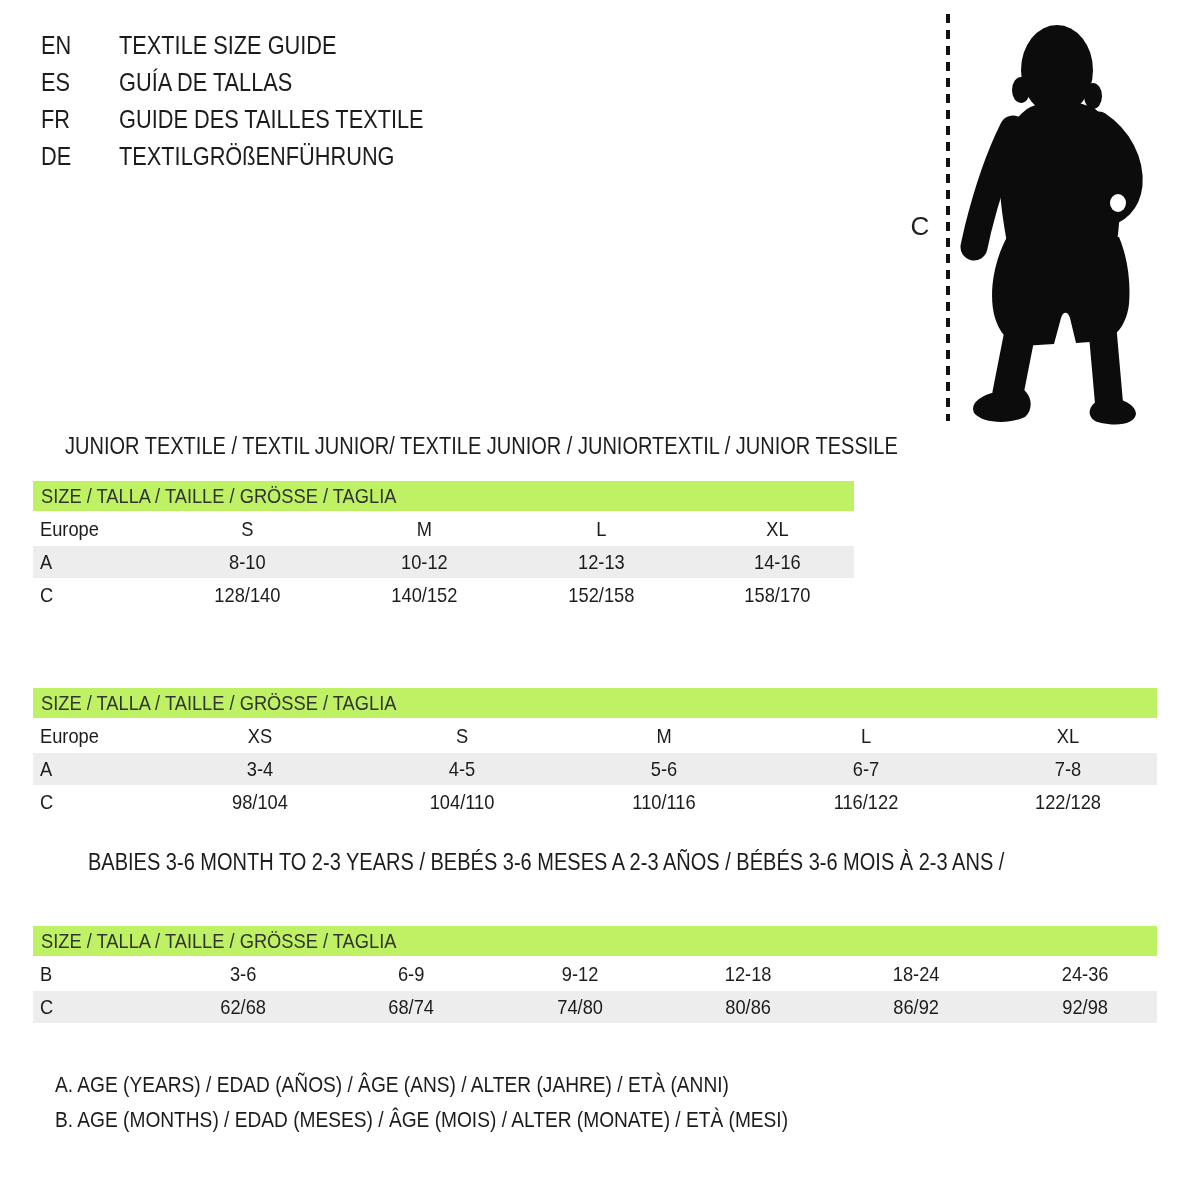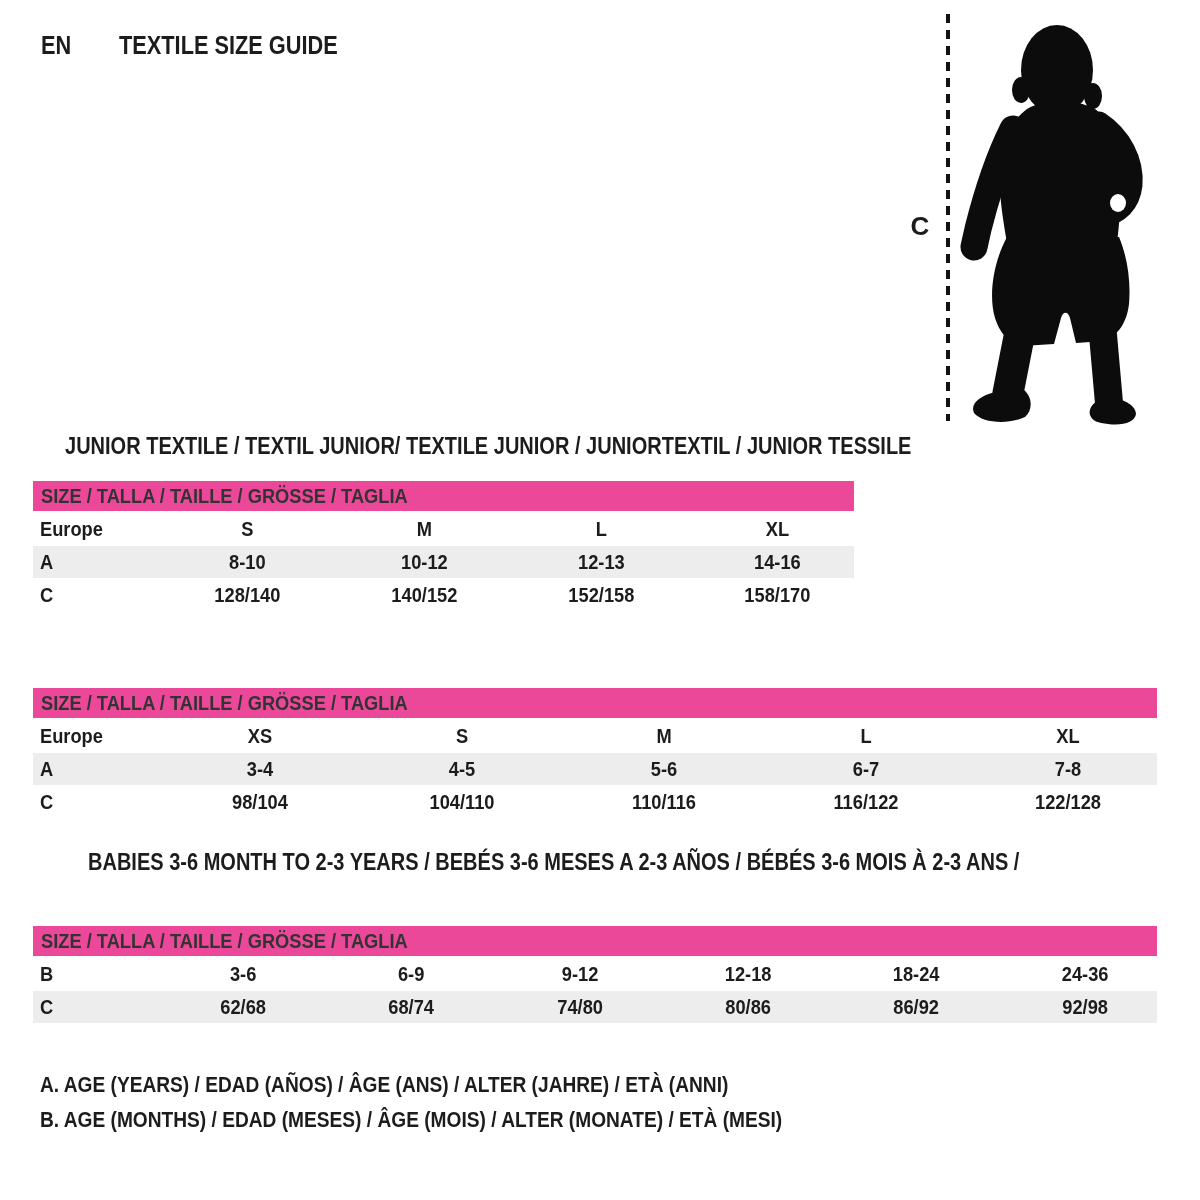--- a/index.html
+++ b/index.html
@@ -7,21 +7,21 @@
     padding: 0;
     background: #ffffff;
   }
   .sheet {
     position: relative;
     width: 1200px;
     height: 1200px;
     background: #ffffff;
     overflow: hidden;
     font-family: "Liberation Sans", sans-serif;
-    font-weight: 700;
+    font-weight: 400;
     color: #1c1c1c;
   }
   
   .cx  { display: inline-block; transform: scaleX(0.87); transform-origin: 0 50%; white-space: nowrap; }
 
   
   .lang-list { position: absolute; left: 41px; top: 27px; }
   .lang-row  { display: flex; height: 37px; align-items: center; font-size: 25px; }
   .lang-code { width: 78px; }
 
@@ -33,48 +33,60 @@
   }
   .baby-svg { position: absolute; left: 957px; top: 13px; width: 205px; height: 413px; }
 
   
   .sec-heading { position: absolute; left: 40px; font-size: 23px; line-height: 27px; margin-left: 25px; }
   .heading-sub { font-size: 15px; vertical-align: -4px; }
 
   
   .size-table { position: absolute; left: 33px; }
   .size-bar {
-    height: 30px; background: #ec4899; color: #333333;
+    height: 30px; background: #bef264; color: #333333;
     display: flex; align-items: center; padding-left: 8px;
     font-size: 21px; margin-bottom: 2px; box-sizing: border-box;
   }
   .srow { display: flex; height: 32px; margin-top: 1px; align-items: center; font-size: 21px; gap: 24px; }
   .srow.alt { background: #ededed; }
   .srow .lbl { width: 114px; padding-left: 8px; box-sizing: border-box; transform: scaleX(0.87); transform-origin: 0 50%; }
   .srow .val { flex: 1; text-align: center; transform: scaleX(0.87); transform-origin: 50% 50%; }
 
   .w-junior { width: 821px; }
   .w-wide   { width: 1124px; }
 
   
   .babies-heading { position: absolute; left: 40px; font-size: 23px; line-height: 34px; }
 
   
-  .legend { position: absolute; left: 40px; top: 1067px; font-size: 22px; }
+  .legend { position: absolute; left: 55px; top: 1067px; font-size: 22px; }
   .legend-line { line-height: 35px; }
 </style>
 </head>
 <body>
 
 <div class="sheet">
 
   <div class="lang-list">
     <div class="lang-row">
       <span class="lang-code"><span class="cx">EN</span></span>
       <span class="cx">TEXTILE SIZE GUIDE</span>
+    </div>
+    <div class="lang-row">
+      <span class="lang-code"><span class="cx">ES</span></span>
+      <span class="cx">GUÍA DE TALLAS</span>
+    </div>
+    <div class="lang-row">
+      <span class="lang-code"><span class="cx">FR</span></span>
+      <span class="cx">GUIDE DES TAILLES TEXTILE</span>
+    </div>
+    <div class="lang-row">
+      <span class="lang-code"><span class="cx">DE</span></span>
+      <span class="cx">TEXTILGRÖßENFÜHRUNG</span>
     </div>
   </div>
 
   <div class="figure-c-label">C</div>
   <div class="height-dashes"></div>
   <svg class="baby-svg" viewBox="0 0 205 413" aria-hidden="true">
     <g fill="#0c0c0c">
       <ellipse cx="100" cy="57" rx="36" ry="45"></ellipse>
       <ellipse cx="64" cy="77" rx="9" ry="13"></ellipse>
       <ellipse cx="136" cy="83" rx="9" ry="13"></ellipse>

